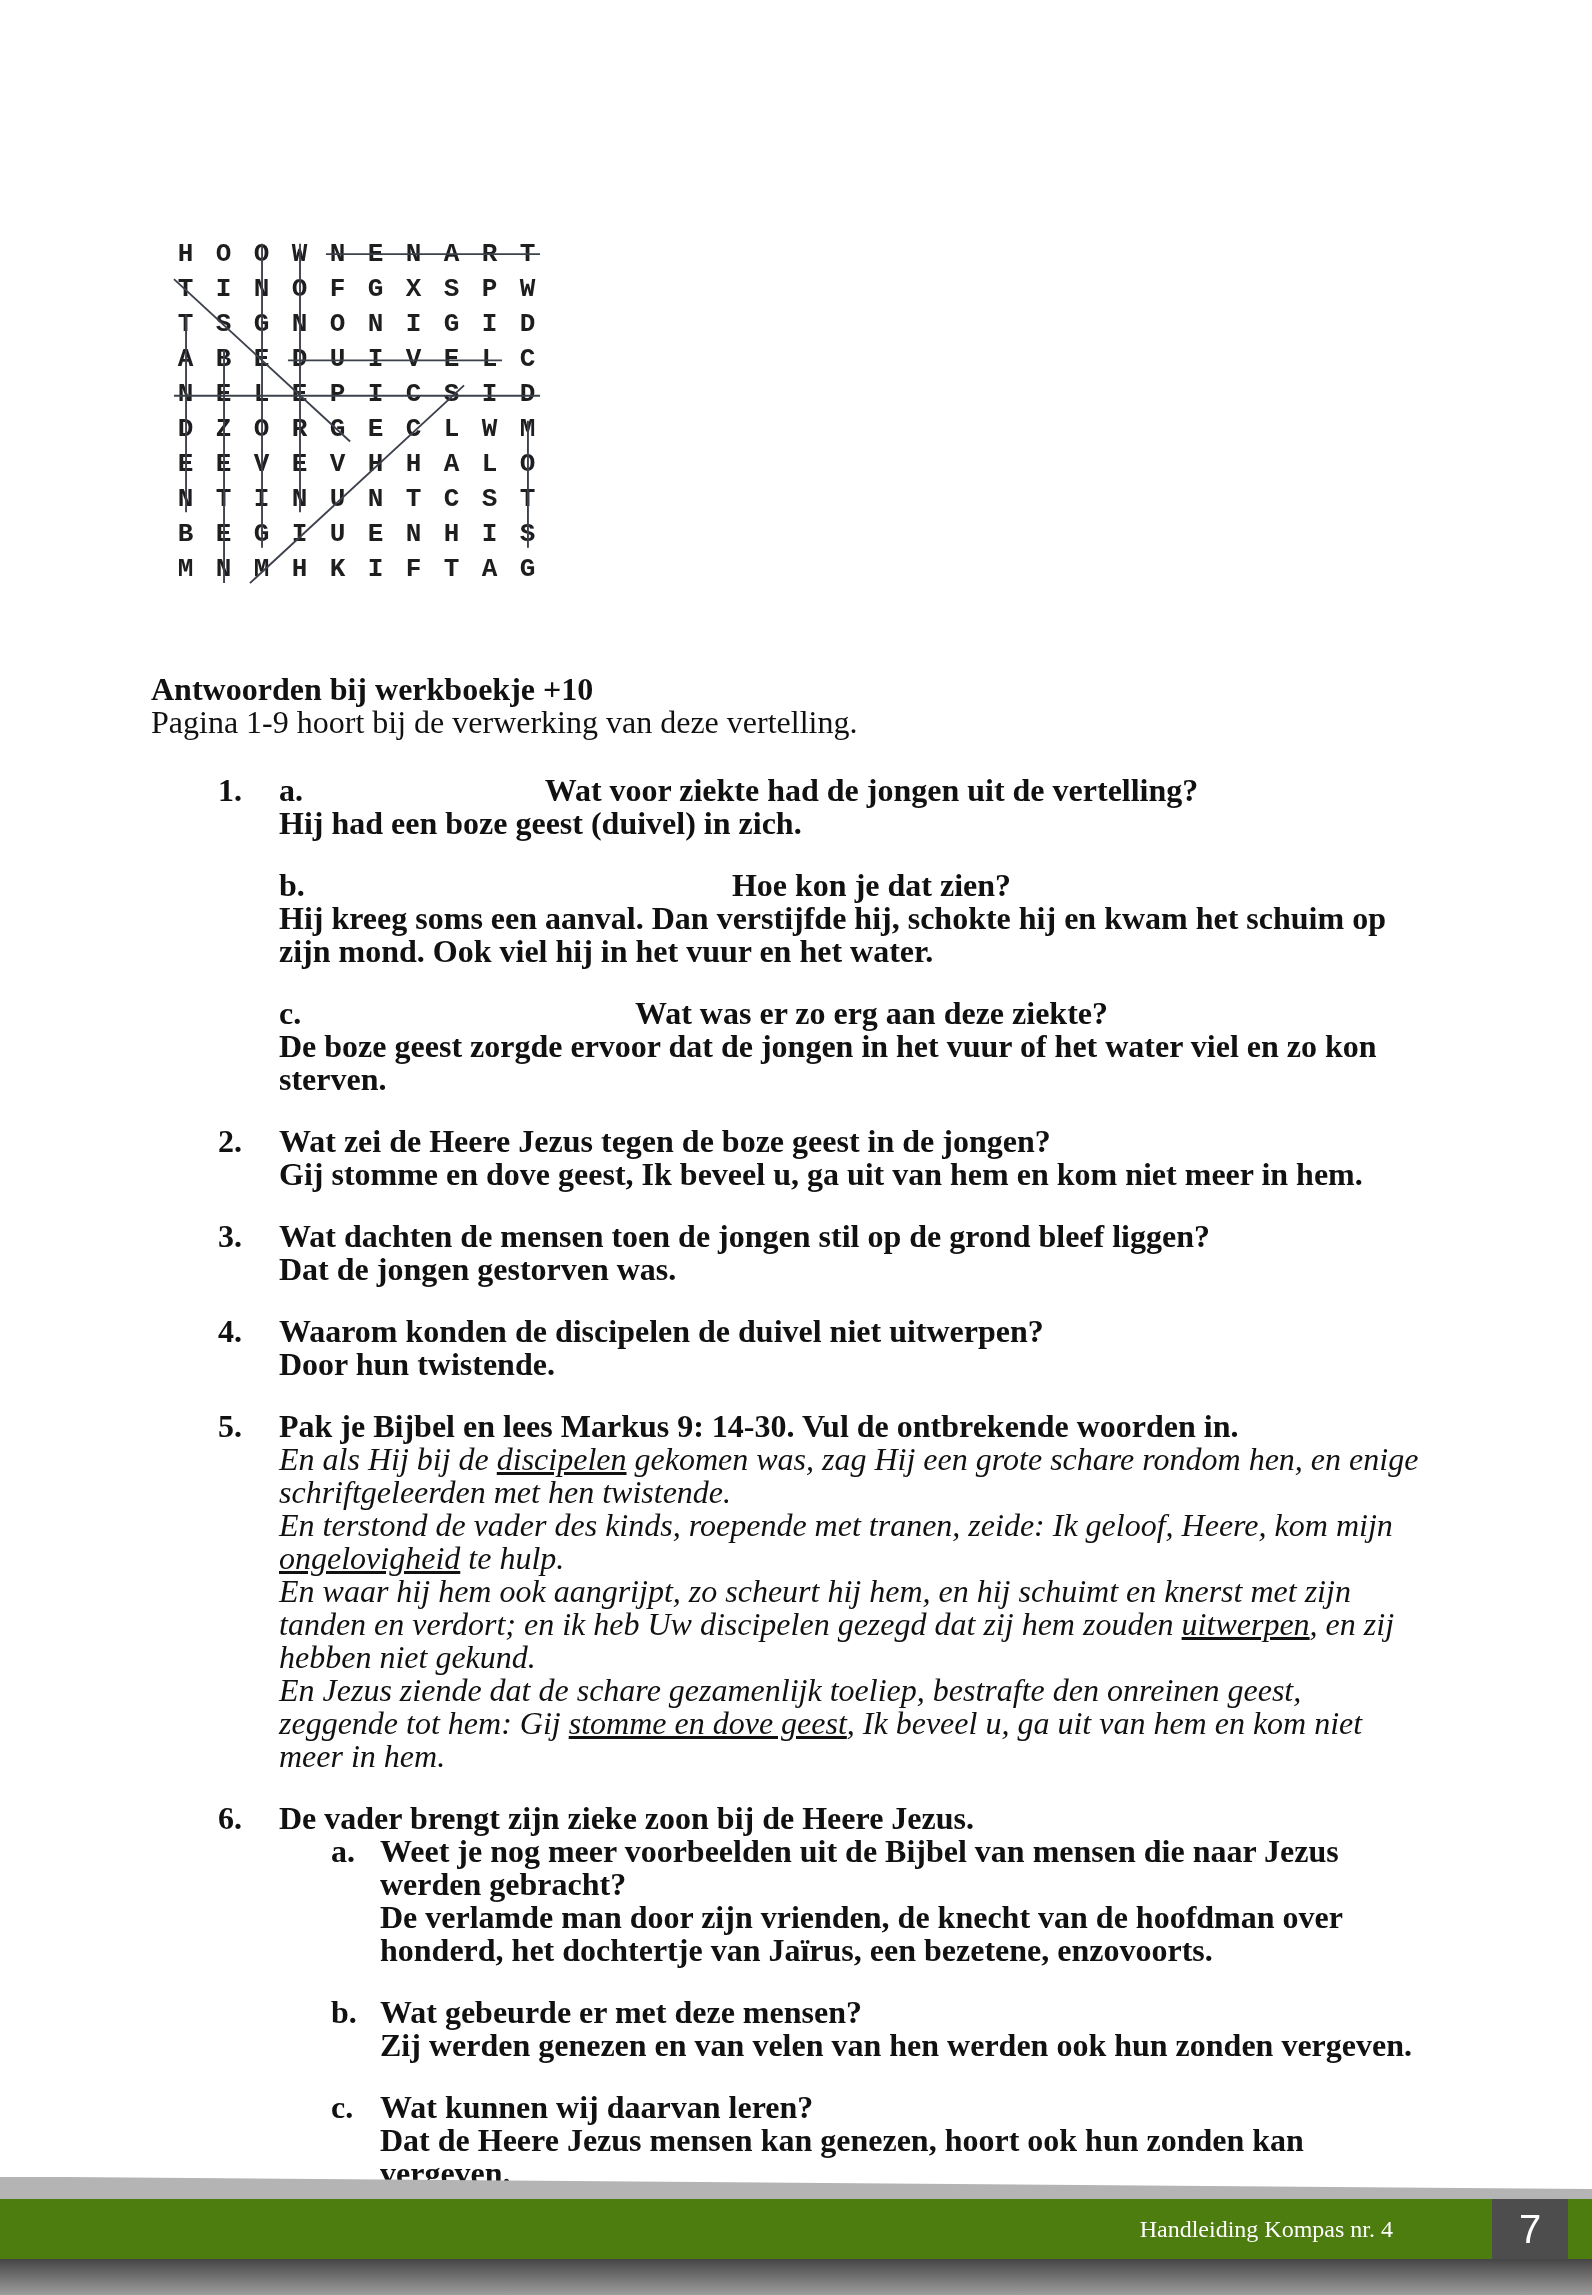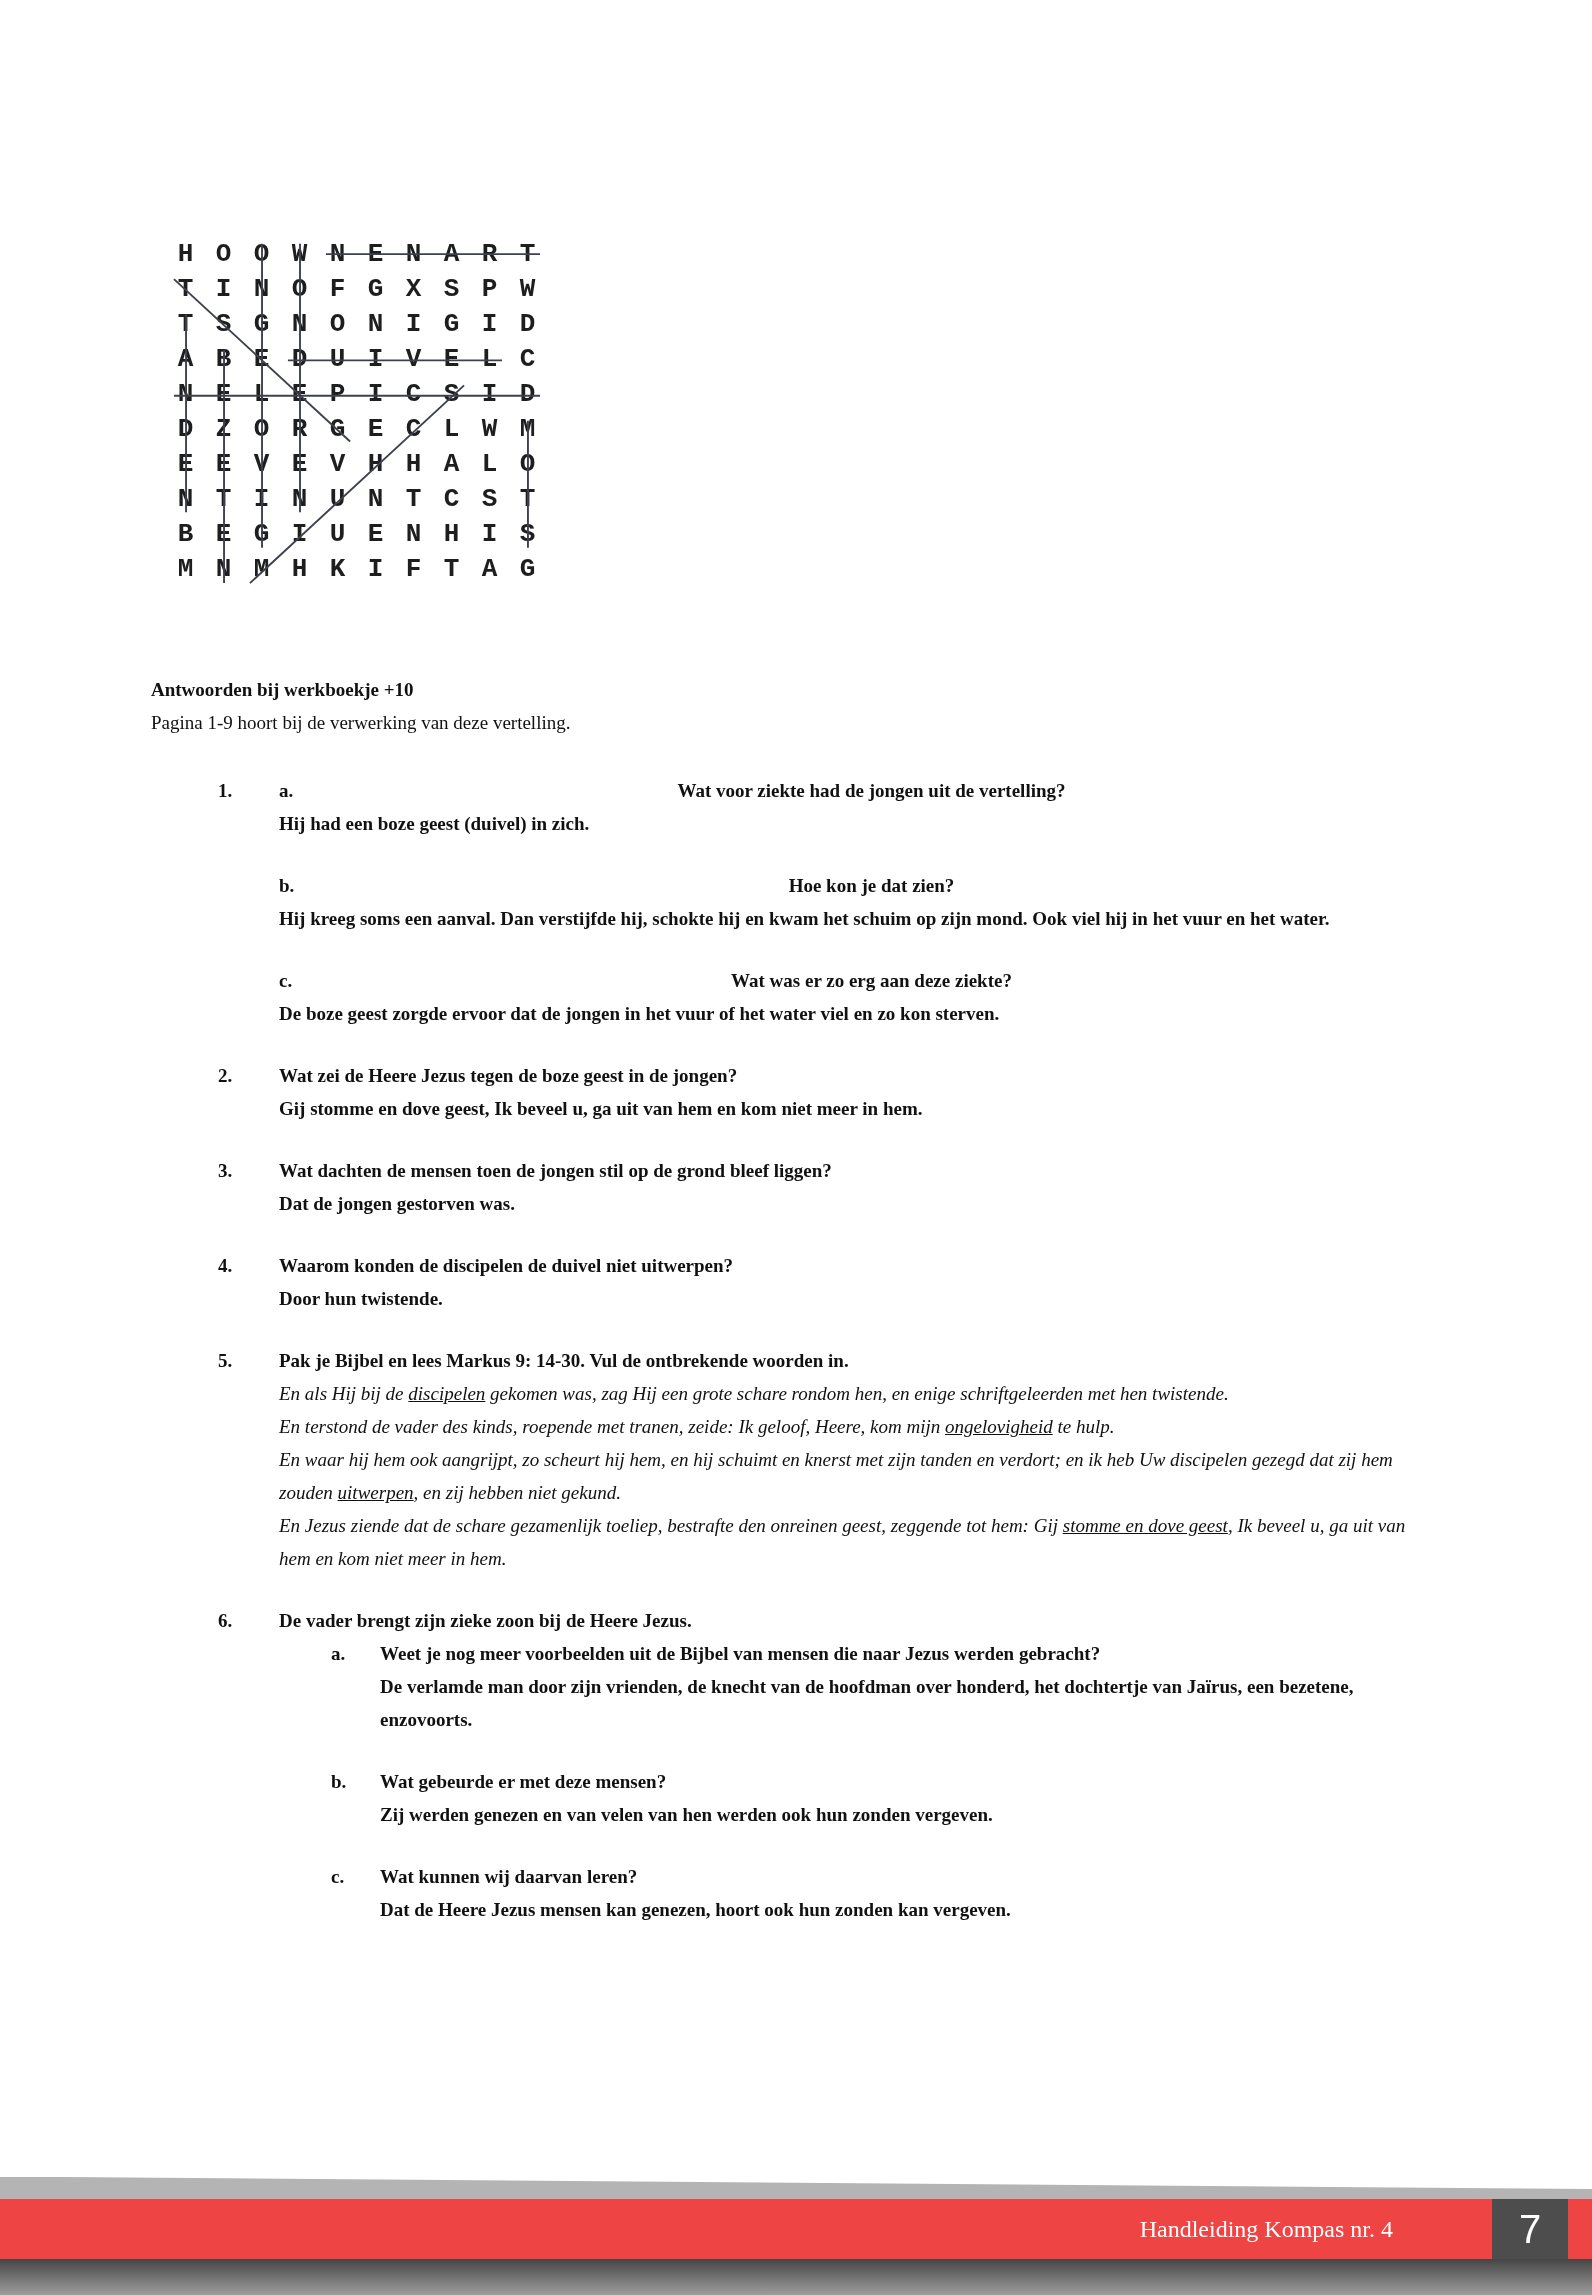--- a/index.html
+++ b/index.html
@@ -14,21 +14,21 @@
   
   .wordsearch { position:relative; margin-left:15.5px; width:380px; height:354px; }
   #grid { display:grid; grid-template-columns:repeat(10,38px); grid-auto-rows:35px; }
   .cell { display:flex; align-items:center; justify-content:center;
           font-family:"Liberation Mono", monospace; font-weight:700;
           font-size:26px; color:#1e1e1e; }
   #strikes { position:absolute; left:0; top:0; width:380px; height:354px; }
   #strikes line { stroke:#3c414c; stroke-width:2.2; }
 
   
-  .answers { width:1273px; margin-top:83px; font-size:19px; line-height:33px; }
+  .answers { width:1273px; margin-top:83px; font-size:32px; line-height:33px; }
   .h-title { font-weight:700; }
   .qa { margin-top:35px; padding-left:67px; }
   .qa-row { display:flex; align-items:flex-start; }
   .qa-num { flex:0 0 61px; font-weight:700; }
   .qa-letter { flex:0 0 40px; font-weight:700; }
   .qa-content { flex:1; min-width:0; }
   .qa-row > .q { flex:1; min-width:0;text-align:center; }
   .q { font-weight:700; }
   .a { font-weight:700; }
   .qa-item + .qa-item { margin-top:29px; }
@@ -281,21 +281,21 @@
               </div>
             </div>
           </div>
         </div>
     </div>
 
   </div>
 
   <div class="footer">
     <div class="wedge" style="background: rgb(180, 180, 180);"></div>
-    <div class="bar" style="background: #ef4444;">
+    <div class="bar" style="background: #4d7c0f;">
       <span>Handleiding Kompas nr. 4</span>
       <div class="pagebox" style="background: rgb(77, 77, 77);">
         <span>7</span>
       </div>
     </div>
     <div class="strip"></div>
   </div>
 </div>
 
 

